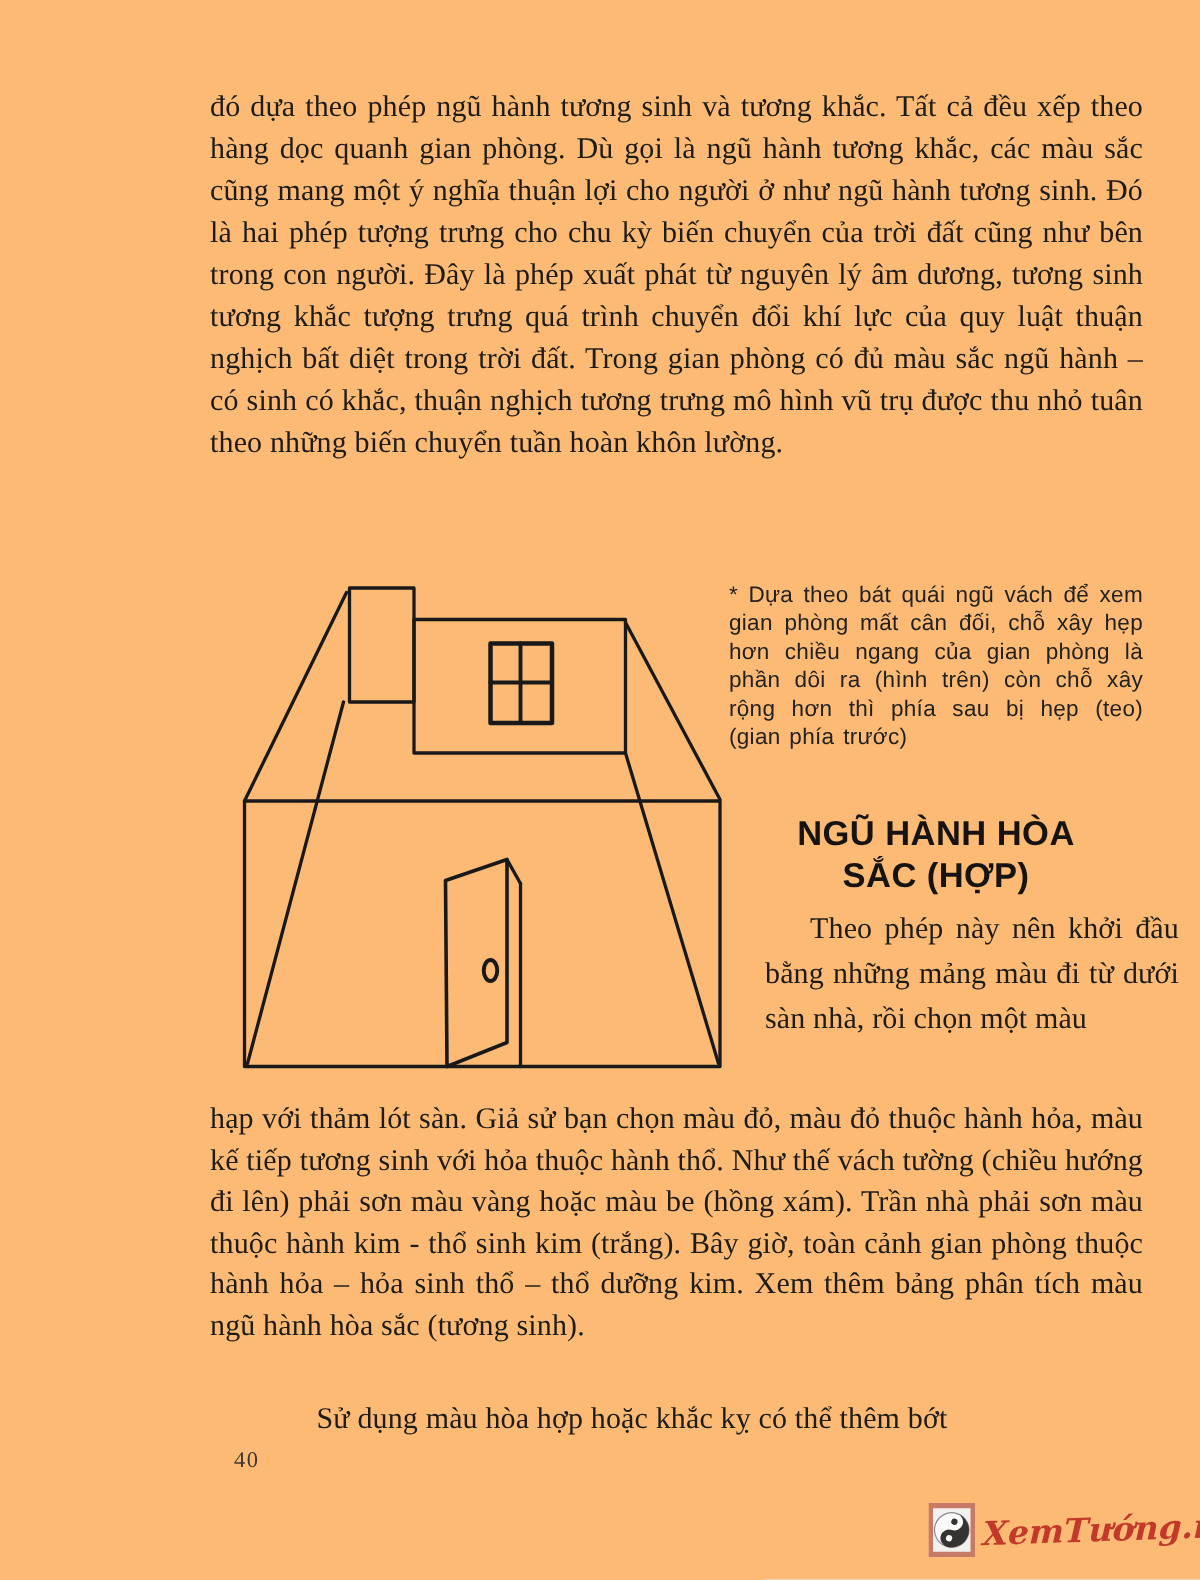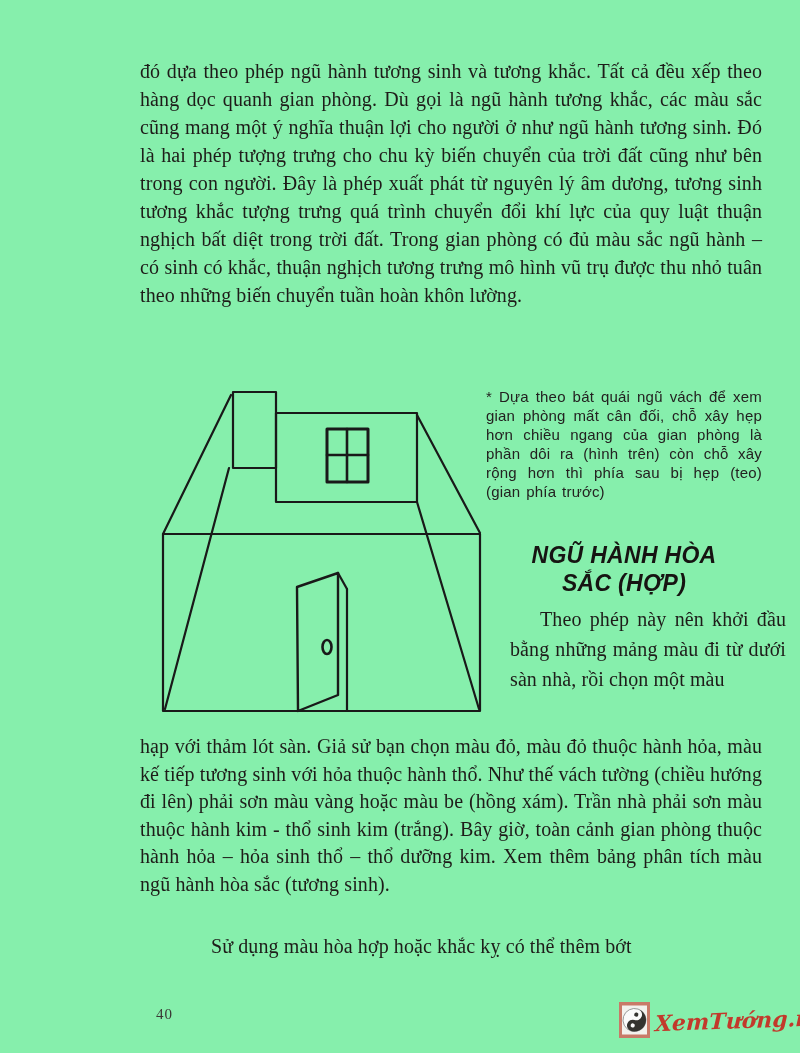--- a/index.html
+++ b/index.html
@@ -35,39 +35,37 @@
     text-align: justify;
     word-spacing: 1.5px;
     letter-spacing: 0.2px;
     color: #232120;
   }
   .section-heading {
     position: absolute;
     left: 486px; top: 541px; width: 276px;
     font-family: "Liberation Sans", sans-serif;
     font-weight: bold;
-    font-style: italic;
     font-size: 23px;
     line-height: 28px;
     text-align: center;
     color: #161412;
     letter-spacing: 0.3px;
   }
   .house-figure {
     position: absolute;
     left: 140px; top: 382px;
     width: 352px; height: 333px;
   }
   .page-number {
     position: absolute;
     left: 156px; top: 966px;
     font-size: 15px;
     letter-spacing: 1px;
     color: #3a3834;
-    margin-top: 40px;
   }
   .watermark {
     position: absolute;
     left: 619px; top: 1002px;
     display: flex;
     align-items: center;
     gap: 5px;
   }
   .watermark-logo { width: 31px; height: 36px; display: block; }
   .watermark-text {
@@ -75,21 +73,21 @@
     font-style: italic;
     font-weight: bold;
     font-size: 22px;
     transform: rotate(-2deg) skewX(-4deg);
     white-space: nowrap;
   }
 </style>
 </head>
 <body>
 
-<div class="page" style="background: #86efac;">
+<div class="page" style="background: #fdba74;">
 
   <p class="body-text para-top">đó dựa theo phép ngũ hành tương sinh và tương khắc. Tất cả đều xếp theo hàng dọc quanh gian phòng. Dù gọi là ngũ hành tương khắc, các màu sắc cũng mang một ý nghĩa thuận lợi cho người ở như ngũ hành tương sinh. Đó là hai phép tượng trưng cho chu kỳ biến chuyển của trời đất cũng như bên trong con người. Đây là phép xuất phát từ nguyên lý âm dương, tương sinh tương khắc tượng trưng quá trình chuyển đổi khí lực của quy luật thuận nghịch bất diệt trong trời đất. Trong gian phòng có đủ màu sắc ngũ hành – có sinh có khắc, thuận nghịch tương trưng mô hình vũ trụ được thu nhỏ tuân theo những biến chuyển tuần hoàn khôn lường.</p>
 
   <svg class="house-figure" viewBox="0 0 352 333" fill="none" stroke="#191919" stroke-width="2.2" stroke-linejoin="round" stroke-linecap="round">
 
     <rect x="23" y="152" width="317" height="177"></rect>
 
     <rect x="93" y="10" width="43" height="76"></rect>
 
     <rect x="136" y="31" width="141" height="89"></rect>

